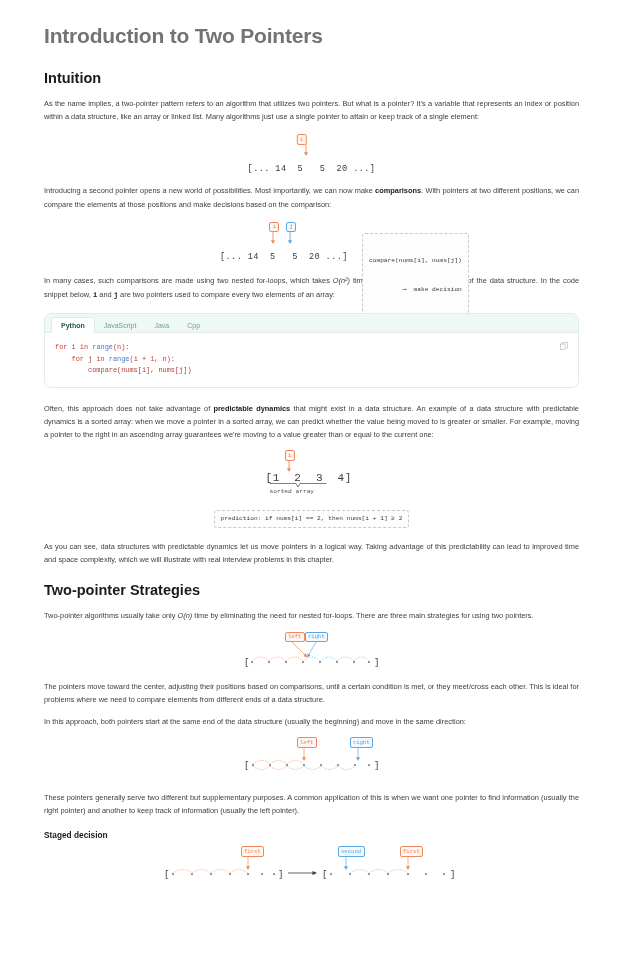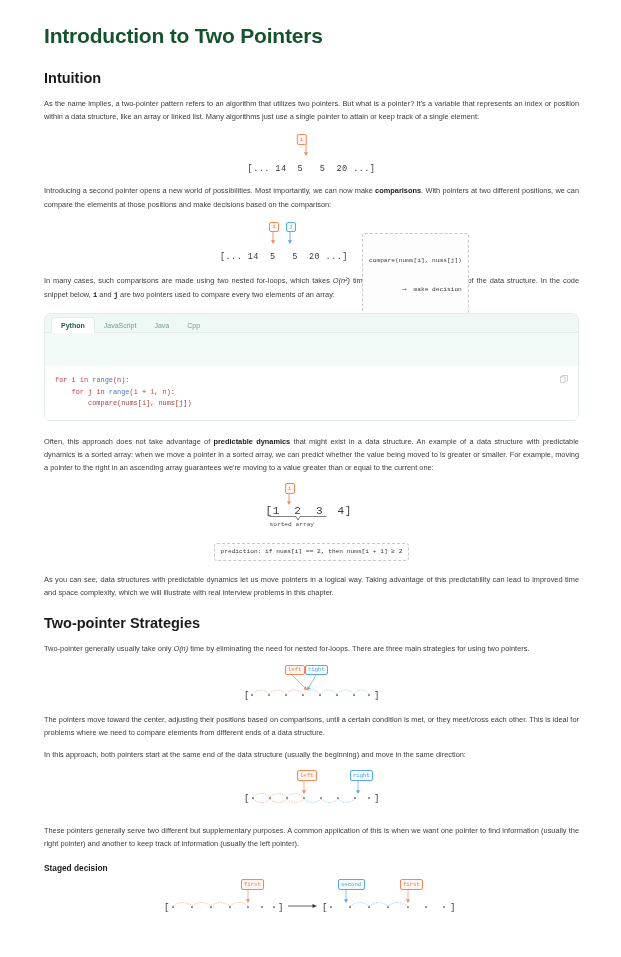--- a/index.html
+++ b/index.html
@@ -5,21 +5,21 @@
   html,body{margin:0;padding:0;}
   body{
     width:621px;height:957px;background:#ffffff;
     font-family:"Liberation Sans", sans-serif;
     color:#2b2b2b;overflow:hidden;
   }
   .page{padding:18px 42px 0 44px;box-sizing:border-box;width:621px;}
 
   h1.title{
     font-size:21px;font-weight:700;letter-spacing:-0.2px;
-    margin:6px 0 22px 0;color:#14532d;
+    margin:6px 0 22px 0;color:#737373;
   }
   h2.section{
     font-size:14.5px;font-weight:700;margin:0 0 11px 0;color:#1a1a1a;
   }
   h3.sub{
     font-size:8.3px;font-weight:700;margin:13px 0 5px 0;color:#1a1a1a;
   }
   p.body{
     font-size:7.4px;line-height:1.78;margin:0 0 9px 0;color:#3c3c3c;
     text-align:justify;
@@ -55,21 +55,21 @@
   }
   .tabs{display:flex;align-items:flex-end;height:18px;background:#eef8f4;
         border-bottom:1px solid #e3ebe8;padding-left:6px;}
   .tab{
     font-size:7px;color:#7a9a90;padding:4px 9px 3px 9px;cursor:pointer;
     border-top-left-radius:4px;border-top-right-radius:4px;
   }
   .tab.active{color:#1d5d4c;font-weight:700;background:#ffffff;
               border:1px solid #e3ebe8;border-bottom:1px solid #ffffff;
               margin-bottom:-1px;}
-  .codebody{background:#ffffff;padding:9px 10px 11px 10px;position:relative;margin-top:33px;}
+  .codebody{background:#ffffff;padding:9px 10px 11px 10px;position:relative;}
   pre.code{
     margin:0;font-family:"Liberation Mono", monospace;font-size:6.9px;
     line-height:1.62;color:#b03a3a;white-space:pre;
   }
   .kw{color:#d63a3a;}
   .fn{color:#4a78c4;}
   .id{color:#a8433f;}
   .pl{color:#9c4a46;}
   .num{color:#c05050;}
   .copy{
@@ -191,21 +191,21 @@
 
   <div class="fig" style="margin-top:-2px;margin-bottom:12px;">
     <div class="callout">prediction: if nums[i] == 2, then nums[i + 1] ≥ 2</div>
   </div>
 
   <p class="body">As you can see, data structures with predictable dynamics let us move pointers in a logical way. Taking advantage of this predictability can lead to improved time and space complexity, which we will illustrate with real interview problems in this chapter.</p>
 
   <h2 class="section" style="margin-top:16px;">Two-pointer Strategies</h2>
 
   <p class="body">
-    <span>Two-pointer generally usually take only </span><i>O(n)</i><span> time by eliminating the need for nested for-loops. There are three main strategies for using two pointers.</span>
+    <span>Two-pointer algorithms usually take only </span><i>O(n)</i><span> time by eliminating the need for nested for-loops. There are three main strategies for using two pointers.</span>
   </p>
 
 
   <div class="fig">
     <div class="stratfig">
       <div style="position:absolute;left:50%;transform:translateX(-50%);top:0;width:140px;height:38px;">
         <span class="chip orange" style="left:43px;top:0px;">left</span>
         <span class="chip blue" style="left:63px;top:0px;">right</span>
         <svg style="position:absolute;left:0;top:9px;" width="140" height="29">
 

